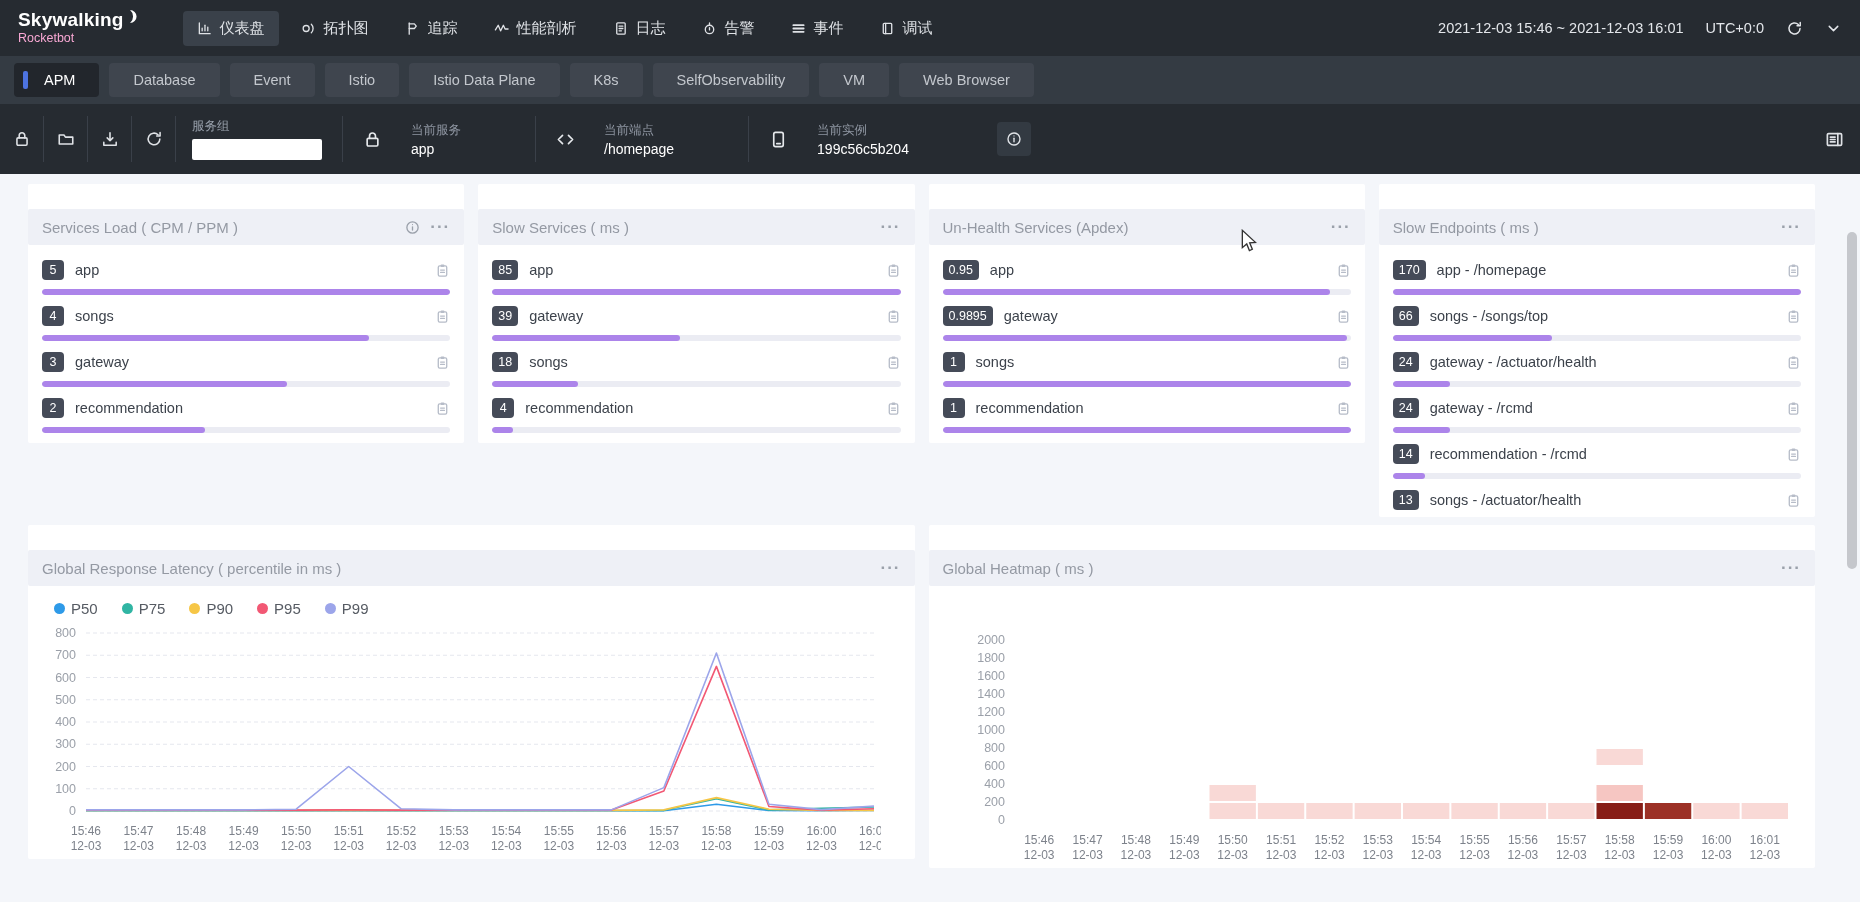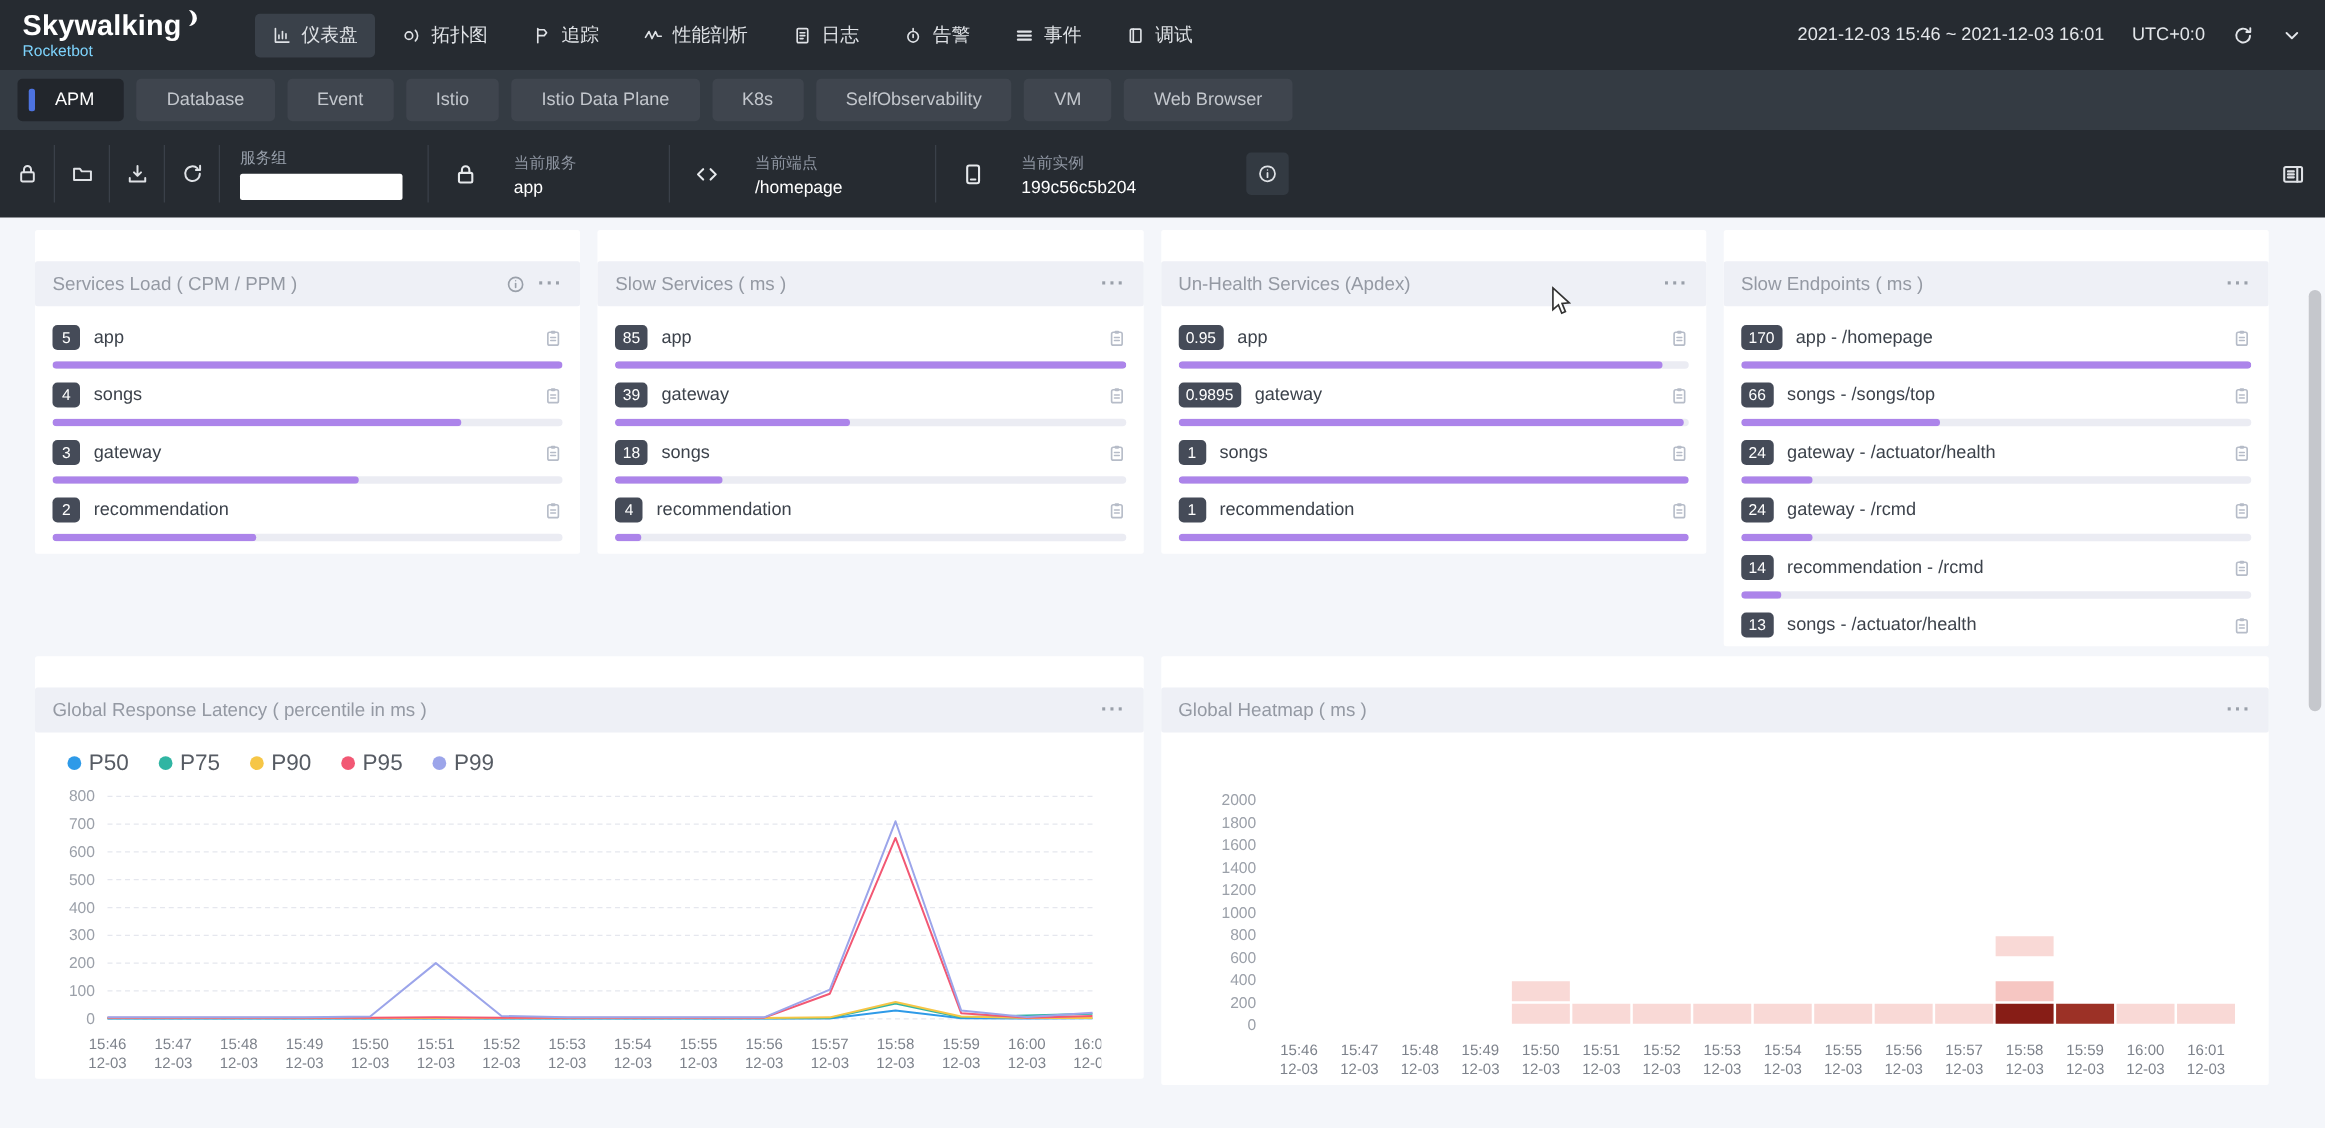--- a/index.html
+++ b/index.html
@@ -5,23 +5,23 @@
   * { margin:0; padding:0; box-sizing:border-box; }
   html,body { width:1860px; height:902px; overflow:hidden; }
   body { font-family:"Liberation Sans","DejaVu Sans",sans-serif; background:#f4f6fa; position:relative; }
   svg { display:block; }
   .ic { width:16px; height:16px; fill:none; stroke:currentColor; stroke-width:1.4; stroke-linecap:round; stroke-linejoin:round; }
 
   
   .topnav { height:56px; background:#262b31; display:flex; align-items:center; padding:0 18px; }
   .logo { color:#fff; line-height:1.05; cursor:pointer; }
   .logo-line { display:flex; align-items:flex-start; gap:2px; }
-  .logo-title { font-size:23px; font-weight:bold; letter-spacing:.2px; }
+  .logo-title { font-size:19px; font-weight:bold; letter-spacing:.2px; }
   .logo-crescent { width:13px; height:17px; margin-top:-2px; }
-  .logo-sub { font-size:12.5px; color:#7dd3fc; margin-top:2px; }
+  .logo-sub { font-size:12.5px; color:#f9a8d4; margin-top:2px; }
   .nav-menu { display:flex; gap:8px; margin-left:44px; }
   .nav-item { display:flex; align-items:center; gap:8px; color:#dfe2e6; font-size:15px; padding:8px 14px; border-radius:4px; cursor:pointer; }
   .nav-item.active { background:#3a414a; }
   .nav-item .ic { width:15px; height:15px; }
   .topnav-right { margin-left:auto; display:flex; align-items:center; gap:22px; color:#e3e6ea; font-size:14.5px; }
   .topnav-right .ic { width:17px; height:17px; }
 
   
   .dash-tabs { height:48px; background:#343b43; display:flex; align-items:center; gap:10px; padding:0 14px; }
   .dash-tab { height:34px; display:flex; align-items:center; padding:0 24px; background:#3f454e; border-radius:4px; color:#c3c7cd; font-size:14.5px; cursor:pointer; position:relative; }
@@ -70,21 +70,21 @@
   .m-line { display:flex; align-items:center; height:24px; }
   .badge { min-width:22px; text-align:center; background:#454b58; color:#fff; font-size:12.5px; padding:3px 6px; border-radius:4px; }
   .m-name { font-size:14.5px; color:#3c424b; margin-left:11px; cursor:pointer; }
   .clip { margin-left:auto; width:15px; height:17px; color:#b6bcc8; cursor:pointer; }
   .bar-track { height:6px; background:#ebecf3; border-radius:3px; margin-top:7px; overflow:hidden; }
   .bar-fill { height:100%; background:#ac84ea; border-radius:3px; }
 
   .chart-card .legend { display:flex; gap:24px; margin:14px 0 0 12px; padding:0 14px; }
   .lg-item { display:flex; align-items:center; gap:6px; cursor:pointer; }
   .lg-dot { width:11px; height:11px; border-radius:50%; }
-  .lg-label { font-size:18px; color:#565b63; }
+  .lg-label { font-size:15px; color:#565b63; }
   .chart-svg { margin:2px 0 0 8px; }
   .grid { stroke:#e5e7ee; stroke-dasharray:4 3; stroke-width:1; }
   .ylab { fill:#9ba0a9; font-size:12.5px; }
   .xlab { fill:#7d828b; font-size:12px; }
 
   
   .scroll-thumb { position:absolute; right:3px; top:232px; width:10px; height:337px; background:#c5c7cc; border-radius:5px; }
   .cursor { position:absolute; left:1240px; top:229px; pointer-events:none; }
 </style>
 </head>

